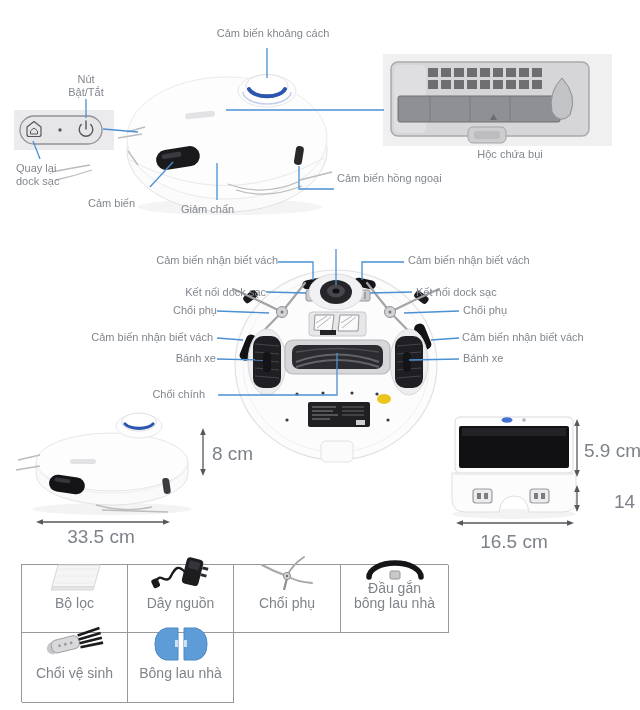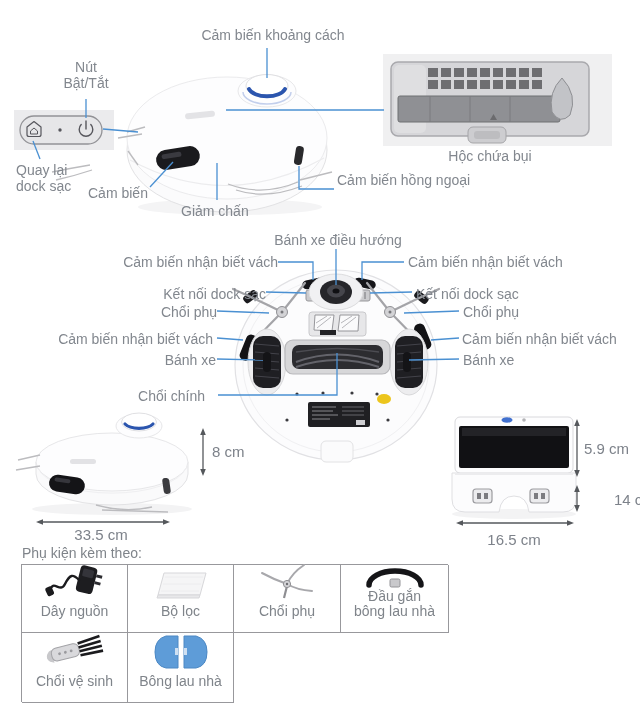--- a/index.html
+++ b/index.html
@@ -1,29 +1,29 @@
 <!DOCTYPE html>
 <html><head>
 <meta charset="utf-8">
 <style>
   html,body{margin:0;padding:0;background:#ffffff;}
   .canvas{position:relative;width:640px;height:710px;background:#ffffff;overflow:hidden;
           font-family:"Liberation Sans","DejaVu Sans",sans-serif;}
   .gfx{position:absolute;left:0;top:0;}
-  .callout{position:absolute;font-size:14px;color:#82878e;white-space:nowrap;line-height:1.16;z-index:5;}
-  .dim{position:absolute;font-size:15px;color:#7d828a;white-space:nowrap;z-index:5;}
+  .callout{position:absolute;font-size:11px;color:#82878e;white-space:nowrap;line-height:1.16;z-index:5;}
+  .dim{position:absolute;font-size:19px;color:#7d828a;white-space:nowrap;z-index:5;}
   .ctr{transform:translateX(-50%);text-align:center;}
   .pre{white-space:pre-line;}
   .rt{text-align:right;}
   .acc-head{position:absolute;left:22px;top:545px;font-size:14px;color:#7f848a;z-index:5;}
   .acc-table{position:absolute;left:21px;top:564px;width:427px;height:138px;z-index:5;
              display:grid;grid-template-columns:106px 106px 107px 108px;grid-template-rows:68px 70px;
              border-top:1px solid #98989c;border-left:1px solid #98989c;box-sizing:border-box;}
   .cell{border-right:1px solid #98989c;border-bottom:1px solid #98989c;box-sizing:border-box;
-        display:flex;flex-direction:column;align-items:center;justify-content:flex-end;padding-bottom:12px;}
+        display:flex;flex-direction:column;align-items:center;justify-content:flex-end;padding-bottom:20px;}
   .cell.empty{border:none;}
   .cell-label{font-size:14px;color:#7f848a;text-align:center;line-height:1.12;white-space:pre-line;}
   .cell-icon{display:flex;align-items:flex-end;justify-content:center;}
 </style>
 </head>
 <body>
 
 <div class="canvas">
 
   <svg class="gfx" width="640" height="710" viewBox="0 0 640 710">
@@ -262,75 +262,73 @@
       <line x1="577" y1="491" x2="577" y2="506"></line>
       <polygon points="577,485 574.2,492 579.8,492" stroke="none"></polygon>
       <polygon points="577,512 574.2,505 579.8,505" stroke="none"></polygon>
       <line x1="462" y1="523" x2="568" y2="523"></line>
       <polygon points="456,523 463,520.2 463,525.8" stroke="none"></polygon>
       <polygon points="574,523 567,520.2 567,525.8" stroke="none"></polygon>
     </g>
   </svg>
 
   <div class="callout ctr" style="left:273px;top:27px">Cảm biến khoảng cách</div>
-  <div class="callout ctr pre" style="left:86px;top:59px">Nút
+  <div class="callout ctr pre" style="left:86px;top:73px">Nút
 Bật/Tắt</div>
   <div class="callout pre" style="left:16px;top:162px">Quay lại
 dock sạc</div>
-  <div class="callout" style="left:88px;top:185px">Cảm biến</div>
+  <div class="callout" style="left:88px;top:197px">Cảm biến</div>
   <div class="callout" style="left:181px;top:203px">Giảm chấn</div>
   <div class="callout" style="left:337px;top:172px">Cảm biến hồng ngoại</div>
-  <div class="callout ctr" style="left:490px;top:148px">Hộc chứa bụi</div>
-
-  <div class="callout ctr" style="left:338px;top:232px">Bánh xe điều hướng</div>
+  <div class="callout ctr" style="left:510px;top:148px">Hộc chứa bụi</div>
+
   <div class="callout rt" style="right:362px;top:254px">Cảm biến nhận biết vách</div>
   <div class="callout rt" style="right:374px;top:286px">Kết nối dock sạc</div>
   <div class="callout rt" style="right:423px;top:304px">Chổi phụ</div>
   <div class="callout rt" style="right:427px;top:331px">Cảm biến nhận biết vách</div>
   <div class="callout rt" style="right:424px;top:352px">Bánh xe</div>
   <div class="callout rt" style="right:435px;top:388px">Chổi chính</div>
   <div class="callout" style="left:408px;top:254px">Cảm biến nhận biết vách</div>
   <div class="callout" style="left:416px;top:286px">Kết nối dock sạc</div>
   <div class="callout" style="left:463px;top:304px">Chổi phụ</div>
   <div class="callout" style="left:462px;top:331px">Cảm biến nhận biết vách</div>
   <div class="callout" style="left:463px;top:352px">Bánh xe</div>
 
   <div class="dim" style="left:212px;top:443px">8 cm</div>
   <div class="dim ctr" style="left:101px;top:526px">33.5 cm</div>
   <div class="dim" style="left:584px;top:440px">5.9 cm</div>
   <div class="dim" style="left:614px;top:491px">14 cm</div>
   <div class="dim ctr" style="left:514px;top:531px">16.5 cm</div>
 
-  <div class="acc-head">Phụ kiện kèm theo:</div>
 
   <div class="acc-table">
+    <div class="cell">
+      <div class="cell-icon">
+        <svg width="64" height="42" viewBox="0 0 64 42">
+          <path d="M9 33 L15 11 L57 11 L51 33 Z" fill="#f5f5f6" stroke="#d7d7da"></path>
+          <path d="M9 33 L51 33 L50 36 L8 36 Z" fill="#e8e8ea" stroke="#d7d7da"></path>
+          <path d="M16 15 L54 15 M14 22 L52 22 M12 29 L50 29" stroke="#ececee" stroke-width="1"></path>
+        </svg>
+      </div>
+      <div class="cell-label">Bộ lọc</div>
+    </div>
     <div class="cell">
       <div class="cell-icon">
         <svg width="64" height="42" viewBox="0 0 64 42">
           <g transform="rotate(14 43 18)">
             <rect x="35" y="4" width="17" height="27" rx="4" fill="#1d1d20"></rect>
             <rect x="38" y="7" width="11" height="8" rx="1.5" fill="#34343a"></rect>
             <rect x="52" y="10" width="6" height="3" fill="#2c2c30"></rect>
             <rect x="52" y="17" width="6" height="3" fill="#2c2c30"></rect>
           </g>
           <path d="M7 29 C 10 16 17 32 22 22 S 30 12 36 18" stroke="#1b1b1e" stroke-width="2.4" fill="none" stroke-linecap="round"></path>
           <rect x="3" y="25" width="7" height="9" rx="2" fill="#1b1b1e" transform="rotate(-25 6 29)"></rect>
         </svg>
       </div>
       <div class="cell-label">Dây nguồn</div>
-    </div>
-    <div class="cell">
-      <div class="cell-icon">
-        <svg width="64" height="42" viewBox="0 0 64 42">
-          <path d="M9 33 L15 11 L57 11 L51 33 Z" fill="#f5f5f6" stroke="#d7d7da"></path>
-          <path d="M9 33 L51 33 L50 36 L8 36 Z" fill="#e8e8ea" stroke="#d7d7da"></path>
-          <path d="M16 15 L54 15 M14 22 L52 22 M12 29 L50 29" stroke="#ececee" stroke-width="1"></path>
-        </svg>
-      </div>
-      <div class="cell-label">Bộ lọc</div>
     </div>
     <div class="cell">
       <div class="cell-icon">
         <svg width="64" height="42" viewBox="0 0 64 42">
           <path d="M32 22 Q 20 18 7 11" stroke="#a8a8ac" stroke-width="2" fill="none" stroke-linecap="round"></path>
           <path d="M32 22 Q 37 11 49 3" stroke="#a8a8ac" stroke-width="2" fill="none" stroke-linecap="round"></path>
           <path d="M32 22 Q 42 28 57 29" stroke="#a8a8ac" stroke-width="2" fill="none" stroke-linecap="round"></path>
           <line x1="32" y1="24" x2="29" y2="36" stroke="#8e8e92" stroke-width="2.2"></line>
           <circle cx="32" cy="22" r="3.6" fill="#d4d4d7" stroke="#8e8e92"></circle>
           <circle cx="32" cy="22" r="1.2" fill="#6f6f73"></circle>

